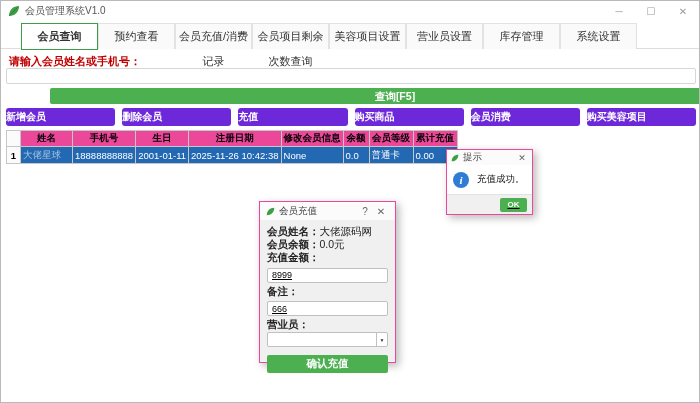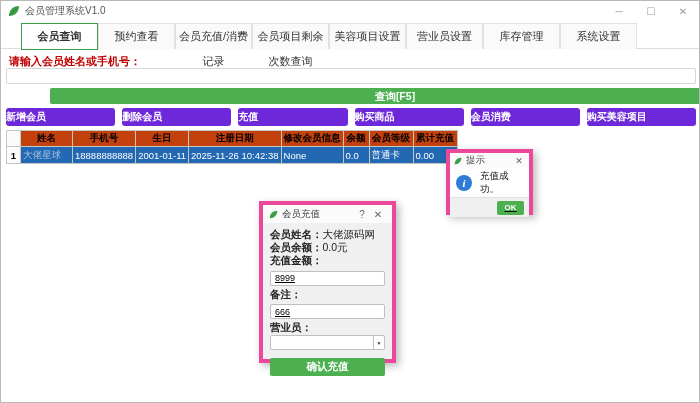--- a/index.html
+++ b/index.html
@@ -33,28 +33,28 @@
     font-size:10.5px; line-height:16px; text-align:center; cursor:pointer;margin-left:44px; }
   
   .actions { position:absolute; top:107px; left:5px; width:690px; height:18px;
     display:flex; gap:7px; }
   .actions .abtn { flex:1; background:#6d28d9; border:none; border-radius:3px; color:#fff;
     font-weight:bold; font-size:10px; line-height:18px; text-align:left; cursor:pointer; }
   
   .grid { position:absolute; top:129px; left:5px; border-collapse:collapse; }
   .grid th, .grid td { border:1px solid #c6c6c6; font-size:9.5px; padding:0 2px;
     white-space:nowrap; overflow:hidden; }
-  .grid th { height:16px; font-weight:bold; background:#c2410c; text-align:center; }
+  .grid th { height:16px; font-weight:bold; background:#ec4899; text-align:center; }
   .grid td { height:17px; }
   .grid .rownum { width:14px; text-align:center; font-weight:bold; background:#fbfbfb; }
   .grid tr.sel td { background:#2268b2; color:#ffffff; }
   .grid tr.sel td.rownum { background:#fbfbfb; color:#000; }
   .grid tr.sel td.namecell { color:#a9c3de; }
   
-  .dialog { position:absolute; border:4px solid #ec4899; background:#f0f0f0;
+  .dialog { position:absolute; border:1px solid #ec4899; background:#f0f0f0;
     box-shadow:3px 3px 8px rgba(0,0,0,0.28); }
   .dlg-titlebar { display:flex; align-items:center; background:#fbfbfb; }
   .dlg-title { font-size:9.5px; color:#444; margin-left:4px; }
   .dlg-ctl { color:#666; cursor:pointer; text-align:center; }
   
   #recharge { left:258px; top:200px; width:137px; height:162px; }
   #recharge .dlg-titlebar { height:18px; padding:0 6px; }
   #recharge .dlg-ctl { width:16px; font-size:10px; }
   #recharge .dlg-body { padding:5px 7px 0 7px; }
   .fld-line { font-size:10.5px; color:#222; line-height:13px; }

